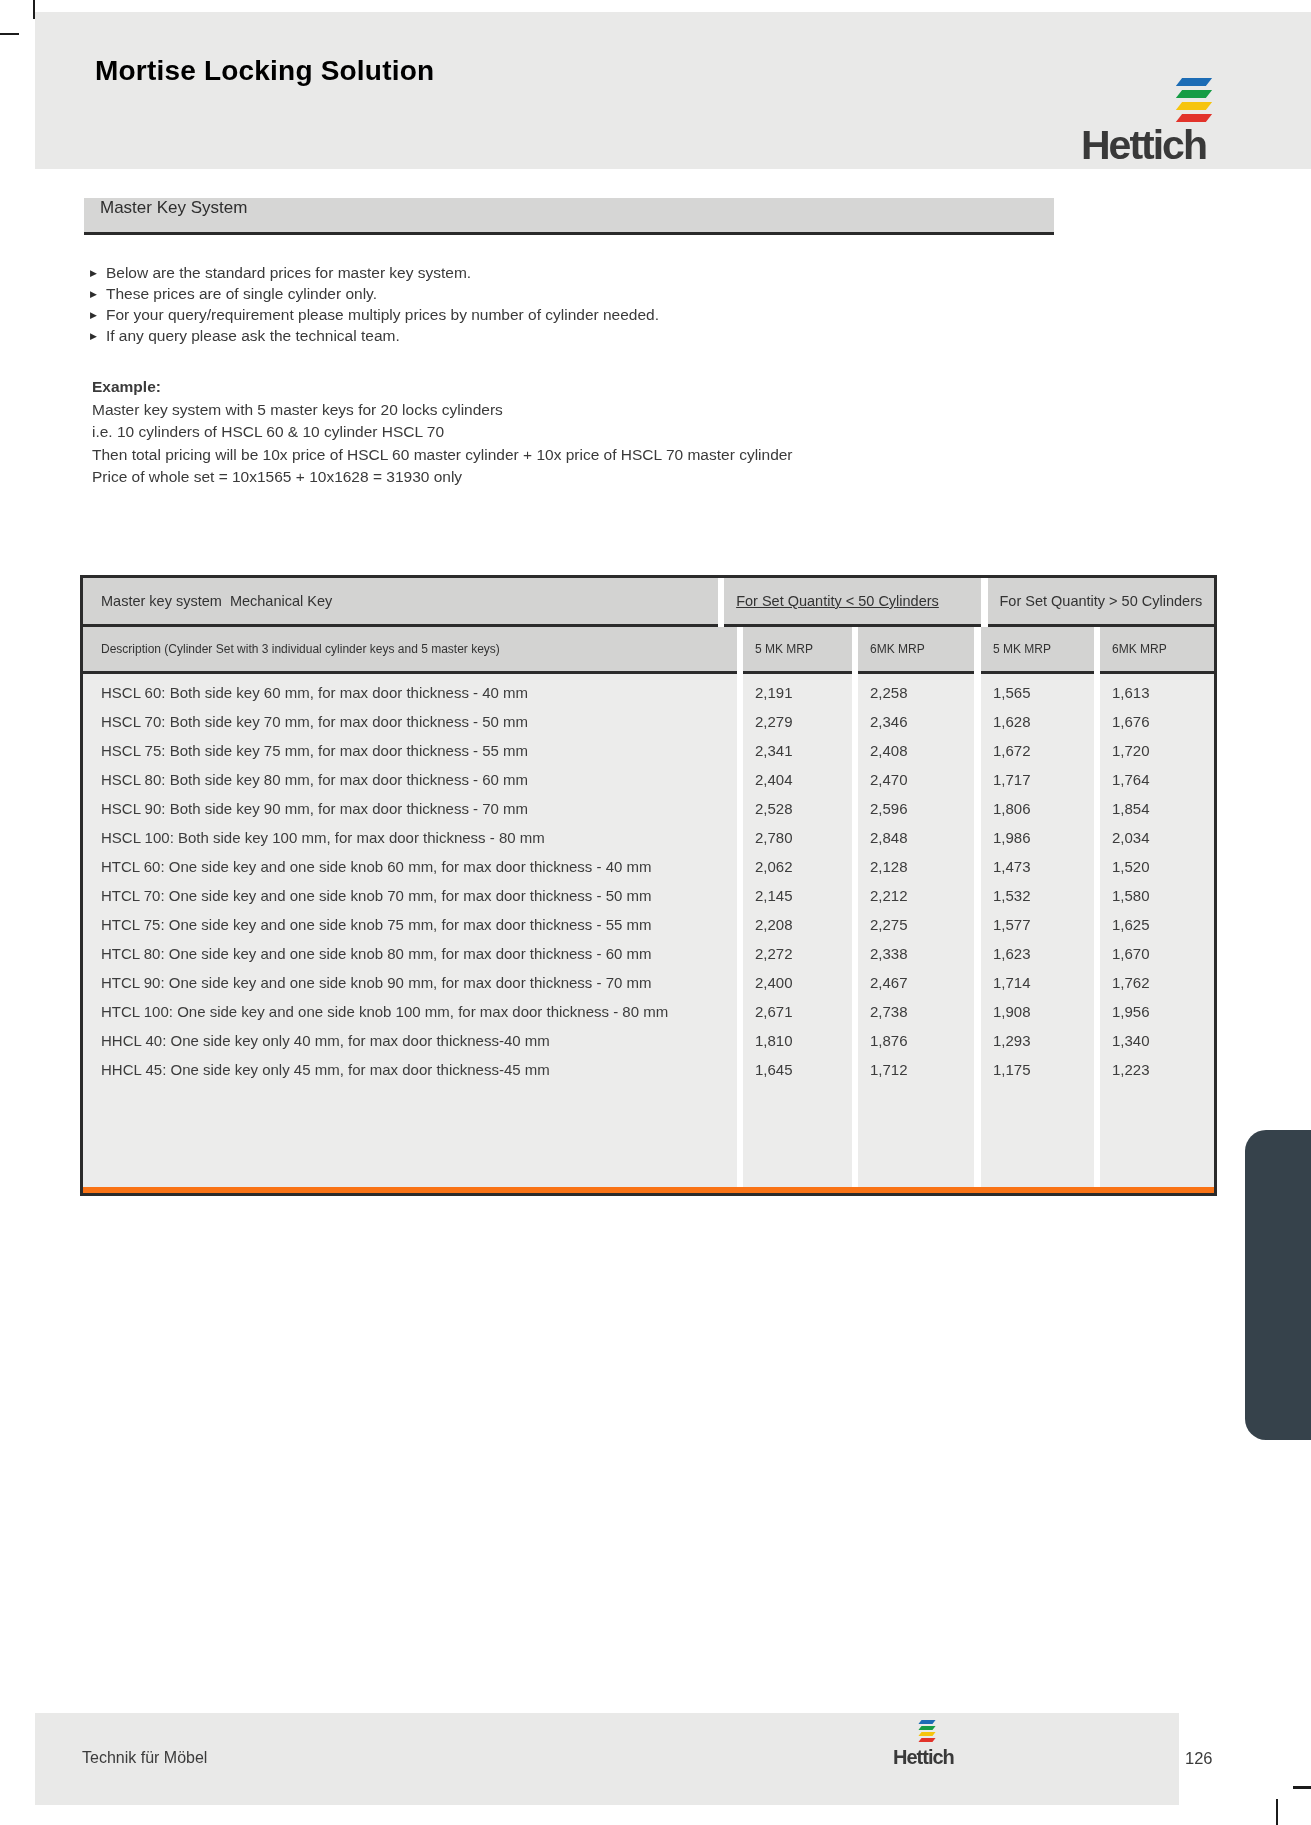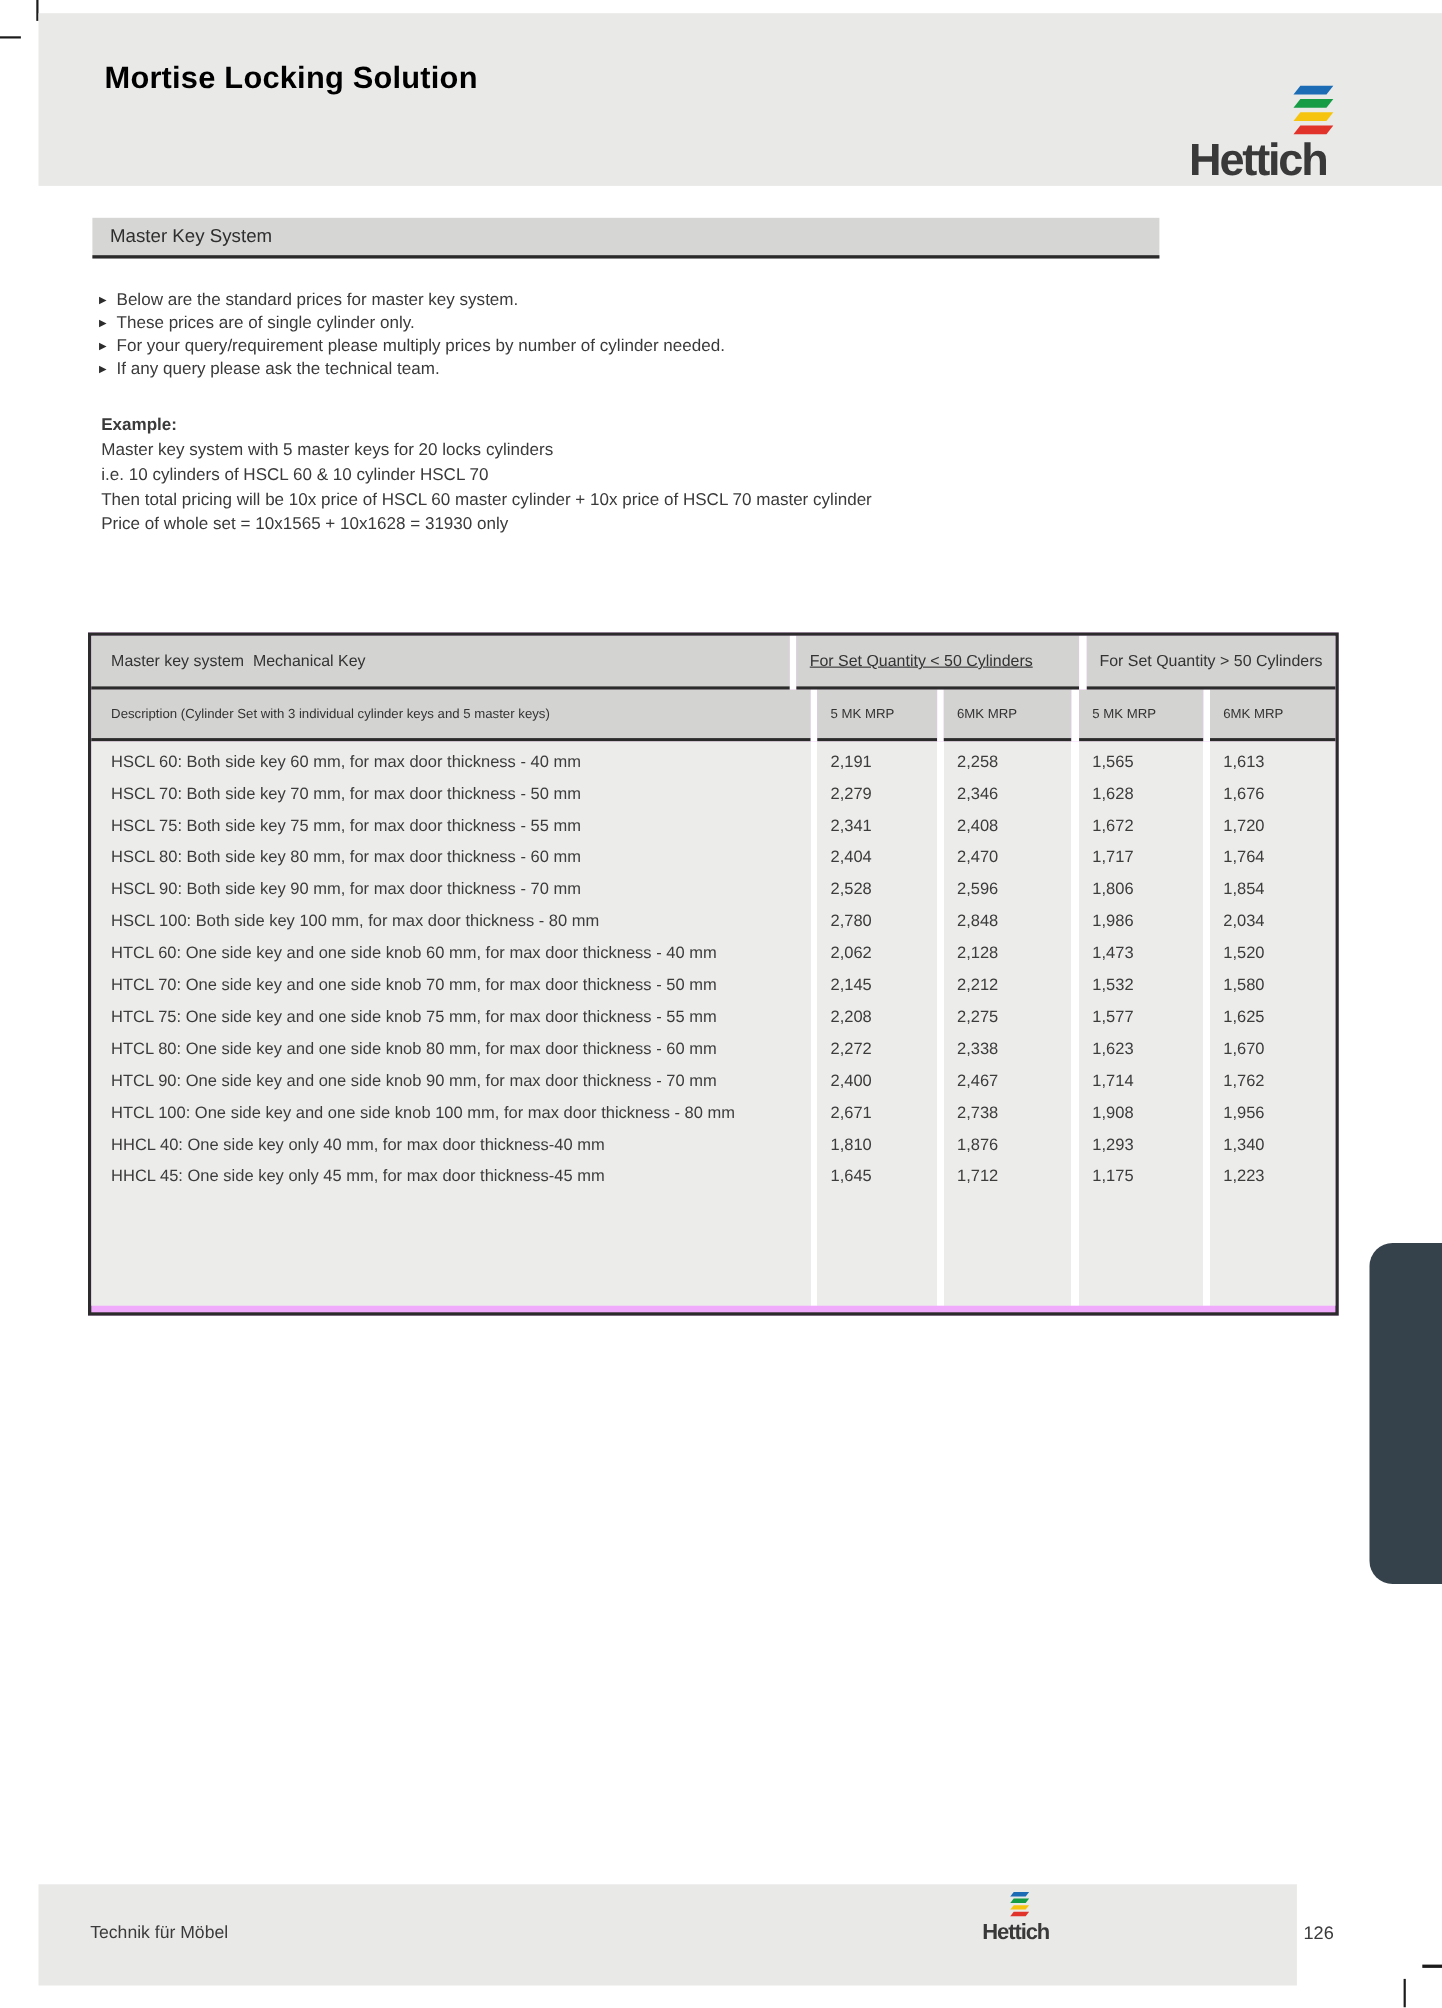--- a/index.html
+++ b/index.html
@@ -33,37 +33,37 @@
   .hlogo-footer .word{left:0;top:26px;font-size:20px;letter-spacing:-1px;}
   .bar-blue{background:#1c6cb5;}
   .bar-green{background:#169c45;}
   .bar-yellow{background:#f6c40e;}
   .bar-red{background:#e2332a;}
 
   
   .section-bar{
     position:absolute;left:84px;top:198px;width:970px;height:34px;
     background:#d6d6d5;border-bottom:3px solid #2a2a2a;
-    display:flex;align-items:center;
+    display:flex;
   }
   .section-bar .label{padding-left:16px;font-size:17px;color:#2e2e2e;}
 
   
   .notes{position:absolute;left:90px;top:262px;font-size:15.5px;}
   .note-line{display:flex;align-items:baseline;height:21px;line-height:21px;}
   .note-line .tri{font-size:9px;margin-right:9px;color:#2c2c2c;position:relative;top:-2px;}
 
   
   .example{position:absolute;left:92px;top:376px;font-size:15.5px;line-height:22.5px;}
   .example .ex-head{font-weight:700;}
 
   
   .price-table{
     position:absolute;left:80px;top:575px;width:1131px;height:615px;
-    border:3px solid #2b2b2b;background:#f0abfc;font-size:15px;
+    border:3px solid #2b2b2b;background:#f97316;font-size:15px;
   }
   .hrow{display:flex;}
   .hrow-1{height:49px;}
   .hrow-2{height:47px;}
   .hcell{
     background:#d3d3d2;display:flex;align-items:center;box-sizing:border-box;
     border-bottom:3px solid #2b2b2b;color:#333333;
   }
   .vgap{background:#ffffff;box-sizing:border-box;}
   .w-desc{width:654px;}

